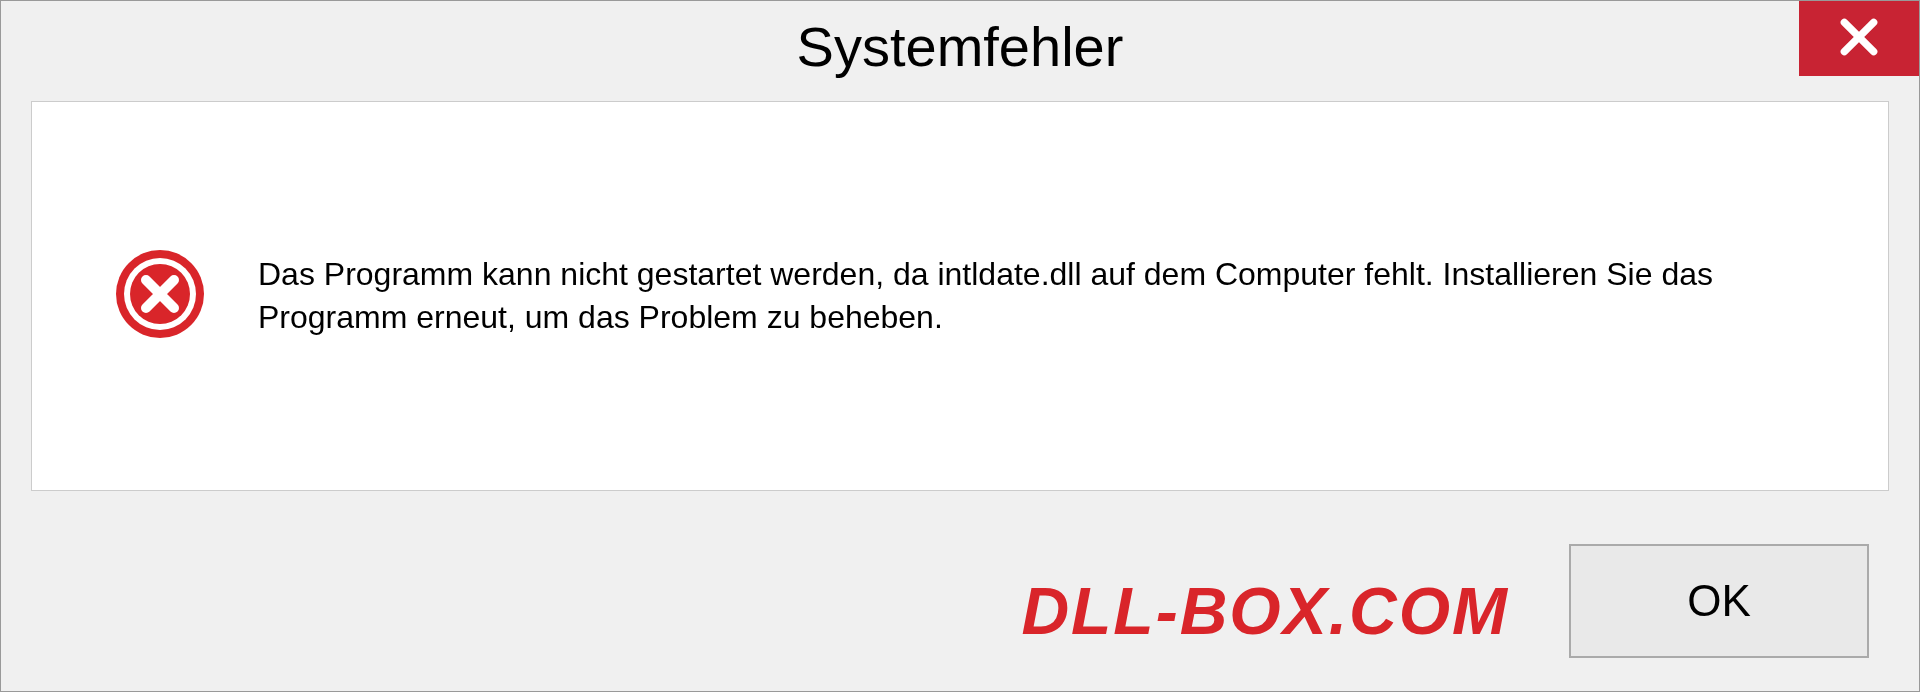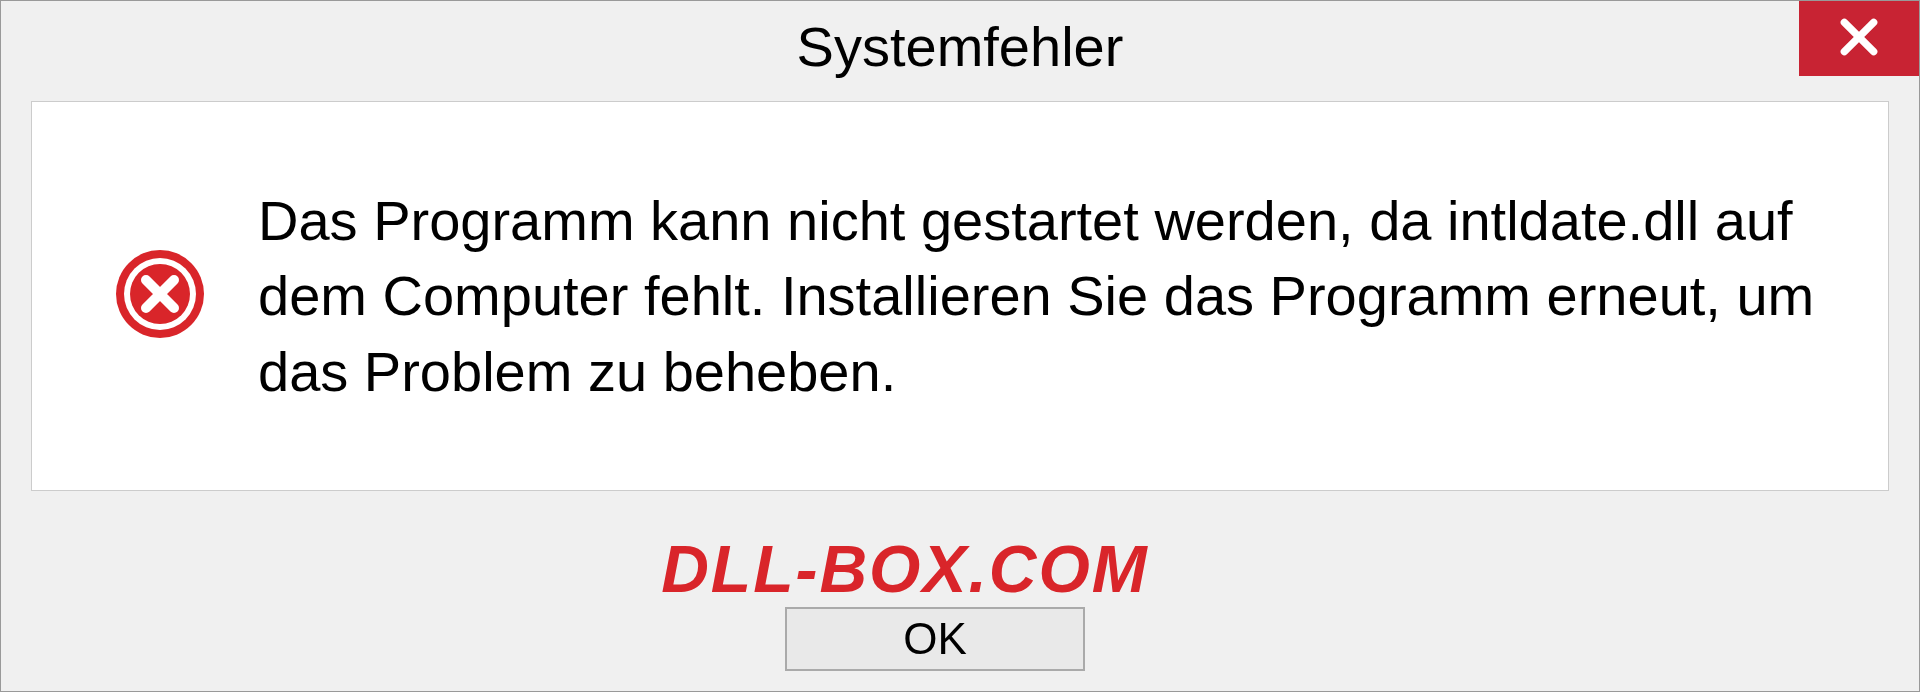--- a/index.html
+++ b/index.html
@@ -62,36 +62,35 @@
     .error-icon-wrap {
       flex: 0 0 auto;
       margin-right: 50px;
       margin-left: 40px;
     }
     .error-icon-wrap svg {
       width: 96px;
       height: 96px;
     }
     .message-text {
-      font-size: 56px;
+      font-size: 32px;
       line-height: 1.35;
       color: #000;
       font-weight: 400;
     }
     .footer {
       position: absolute;
       bottom: 0;
       left: 0;
       right: 0;
       height: 160px;
       display: flex;
       align-items: center;
       justify-content: flex-end;
       padding-right: 50px;
-      flex-direction: column;
     }
     .watermark {
       font-size: 66px;
       font-weight: 800;
       color: #d9252a;
       font-style: italic;
       letter-spacing: 2px;
       margin-right: 60px;
       font-family: Arial, sans-serif;
     }

